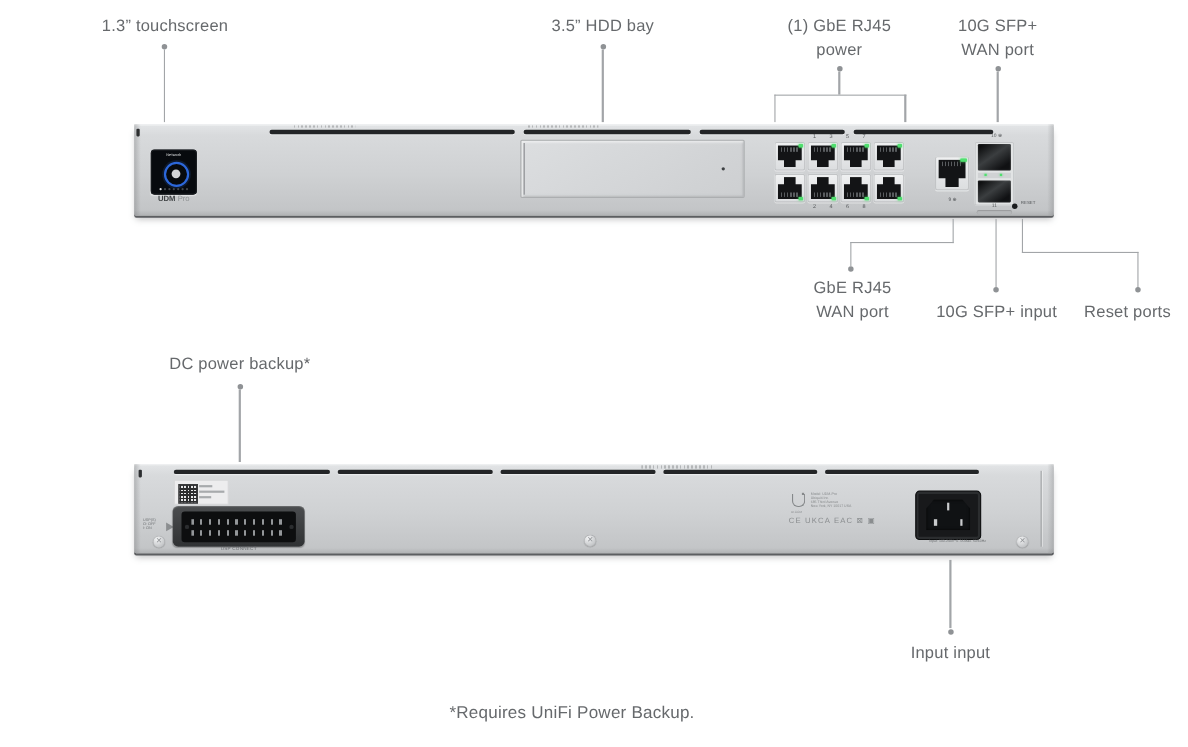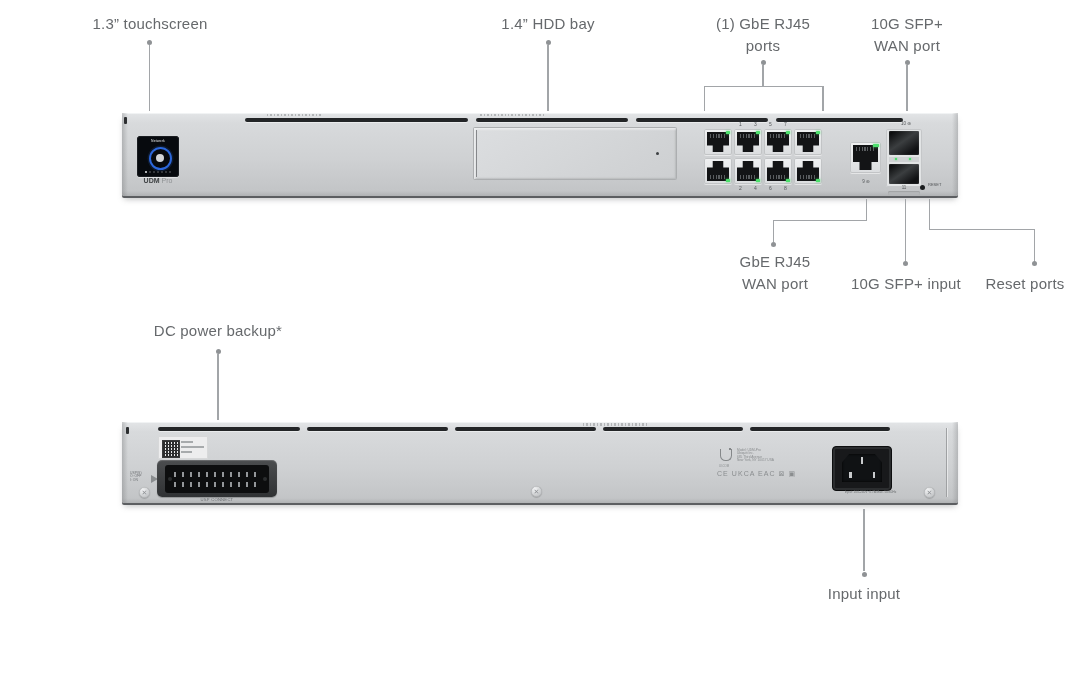--- a/index.html
+++ b/index.html
@@ -58,27 +58,27 @@
 </style>
 </head>
 <body>
 
 <div id="canvas">
 
   <div class="lbl" style="left:150px;top:13px;">1.3” touchscreen</div>
   <div class="cdot" style="left:147px;top:40px;"></div>
   <div class="vl" style="left:148.5px;top:45px;height:66px;"></div>
 
-  <div class="lbl" style="left:548px;top:13px;">1.4” HDD bay</div>
+  <div class="lbl" style="left:548px;top:13px;">3.5” HDD bay</div>
   <div class="cdot" style="left:545.5px;top:40px;"></div>
   <div class="vl" style="left:547px;top:45px;height:66px;"></div>
 
   <div class="lbl" style="left:763px;top:13px;">
     <span>(1) GbE RJ45</span><br>
-    <span>ports</span>
+    <span>power</span>
   </div>
   <div class="cdot" style="left:760.5px;top:59.5px;"></div>
   <div class="vl" style="left:762.2px;top:65px;height:21px;"></div>
   <div class="hl" style="left:703.5px;top:85.5px;width:120px;"></div>
   <div class="vl" style="left:703.5px;top:85.5px;height:25.5px;"></div>
   <div class="vl" style="left:822px;top:85.5px;height:25.5px;"></div>
 
   <div class="lbl" style="left:907px;top:13px;">
     <span>10G SFP+</span><br>
     <span>WAN port</span>
@@ -282,14 +282,15 @@
         <i style="position:absolute;right:7px;bottom:4px;width:2.5px;height:6px;background:#c9cbcd;"></i>
       </div>
     </div>
     <span class="m" style="position:absolute;left:688px;top:68px;width:102px;transform:scale(.32);color:#6f7274;">Input: 100-240V~0.7A Max. 50/60Hz</span>
   </div>
 
   <div class="vl" style="left:863.2px;top:509px;height:62px;"></div>
   <div class="cdot" style="left:861.5px;top:571.5px;"></div>
   <div class="lbl" style="left:864px;top:583px;">Input input</div>
 
+  <div class="lbl" style="left:520px;top:638px;font-size:15.5px;">*Requires UniFi Power Backup.</div>
 
 </div>
 
 </body></html>

